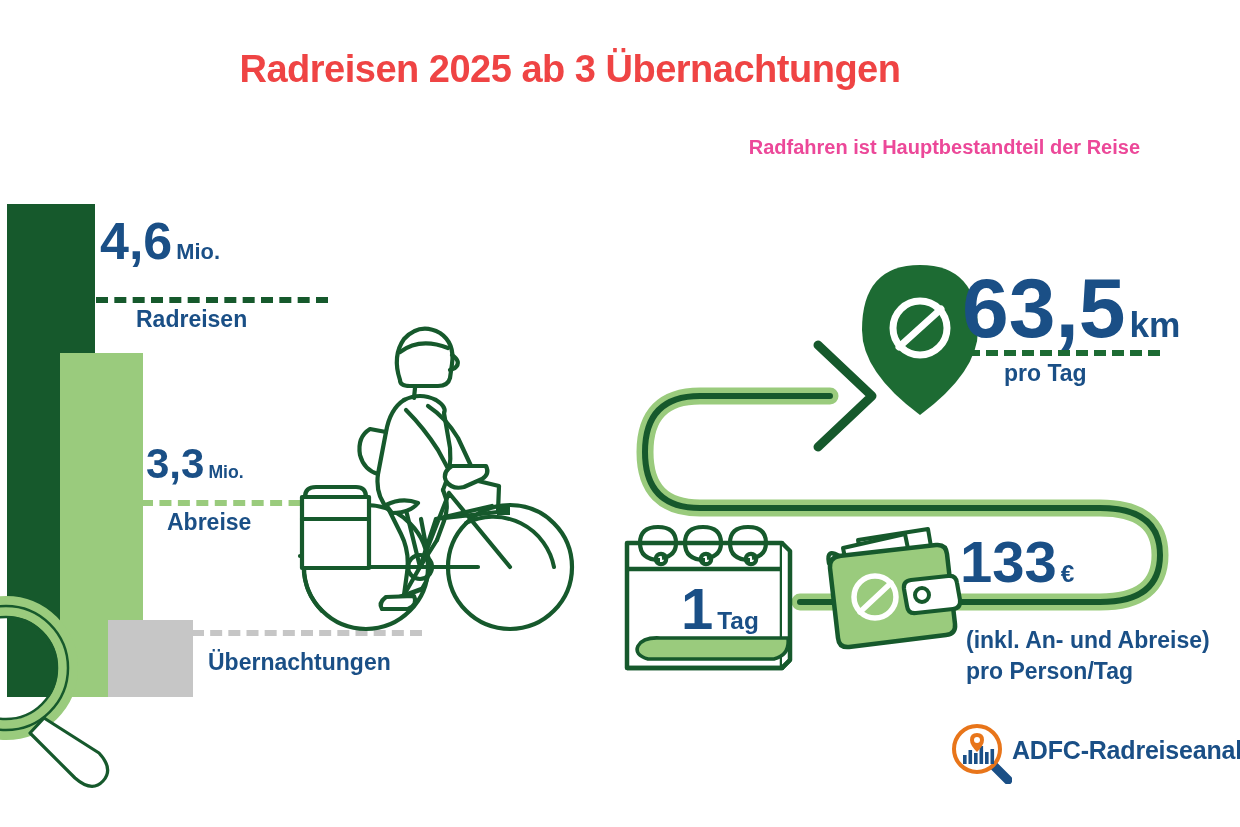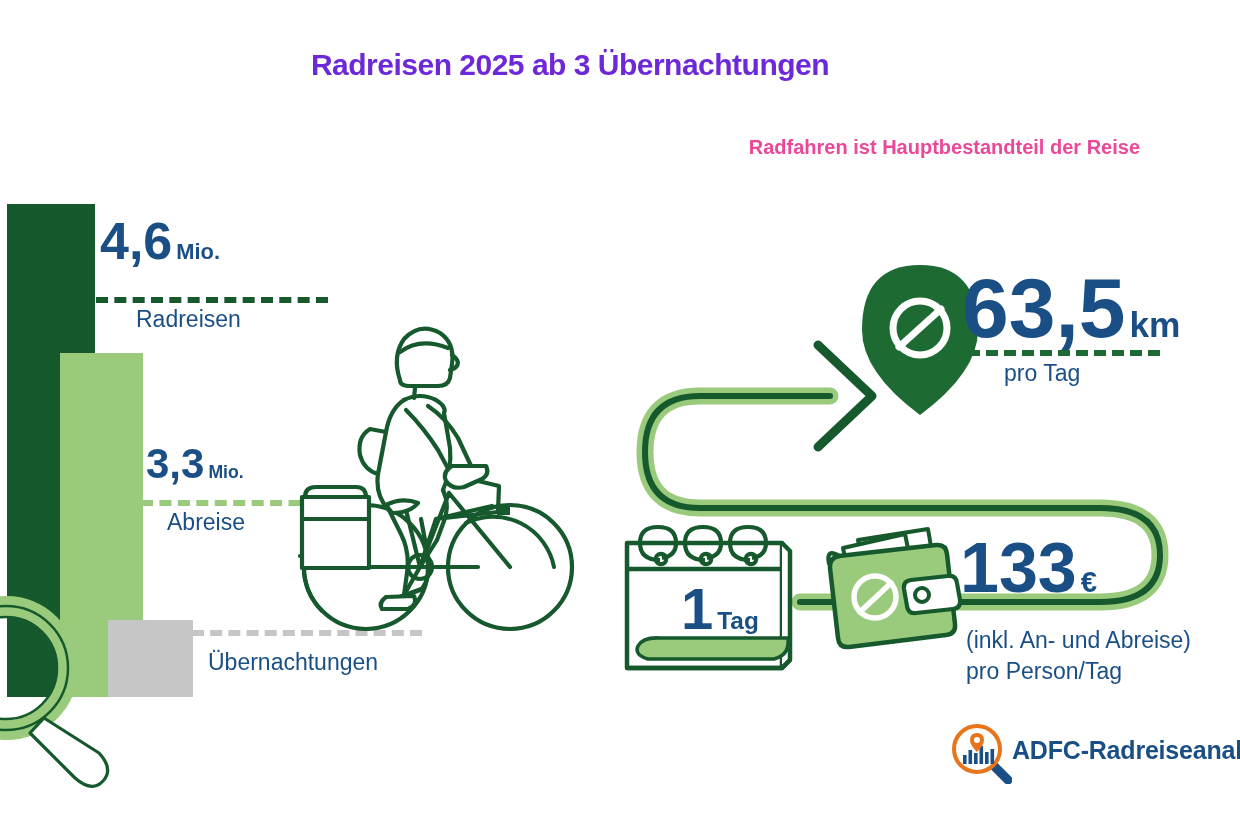--- a/index.html
+++ b/index.html
@@ -13,24 +13,24 @@
     height:827px;
     background:#ffffff;
     overflow:hidden;
   }
   .abs{position:absolute;}
 
   
   #page-title{
     left:0;top:48px;width:1140px;
     text-align:center;
-    font-size:30px;
+    font-size:38px;
     font-weight:700;
     letter-spacing:-0.5px;
-    color:#6d28d9;
+    color:#ef4444;
     white-space:nowrap;
   }
   #page-subtitle{
     left:0;top:136px;width:1140px;
     text-align:right;
     font-size:20px;
     font-weight:600;
     color:#ec4899;
     white-space:nowrap;
   }
@@ -59,38 +59,38 @@
   .stat-unit{
     font-size:0.42em;
     font-weight:600;
     vertical-align:baseline;
     margin-left:4px;
   }
   .stat-cap{
     position:absolute;
     color:#1A4F86;
     font-size:23px;
-    font-weight:400;
+    font-weight:700;
     white-space:nowrap;
     line-height:1.15;
   }
 
   #val-radreisen{left:100px;top:215px;font-size:52px;}
   #cap-radreisen{left:136px;top:306px;}
 
   #val-personen{left:146px;top:443px;font-size:42px;}
   #cap-personen{left:167px;top:509px;}
 
   #val-uebernachtungen{left:163px;top:573px;font-size:52px;}
   #cap-uebernachtungen{left:208px;top:640px;margin-top:9px;}
 
   #val-km{left:962px;top:266px;font-size:84px;}
   #cap-km{left:1004px;top:360px;}
 
-  #val-eur{left:960px;top:533px;font-size:70px;}
+  #val-eur{left:960px;top:533px;font-size:58px;}
   #cap-eur{left:966px;top:625px;font-size:23px;line-height:1.35;}
 
   #val-tag{left:681px;top:580px;font-size:58px;}
 
   
   svg.layer{position:absolute;left:0;top:0;overflow:visible;}
 
   
   #logo-wrap{left:950px;top:722px;width:280px;height:62px;}
   #logo-text{

